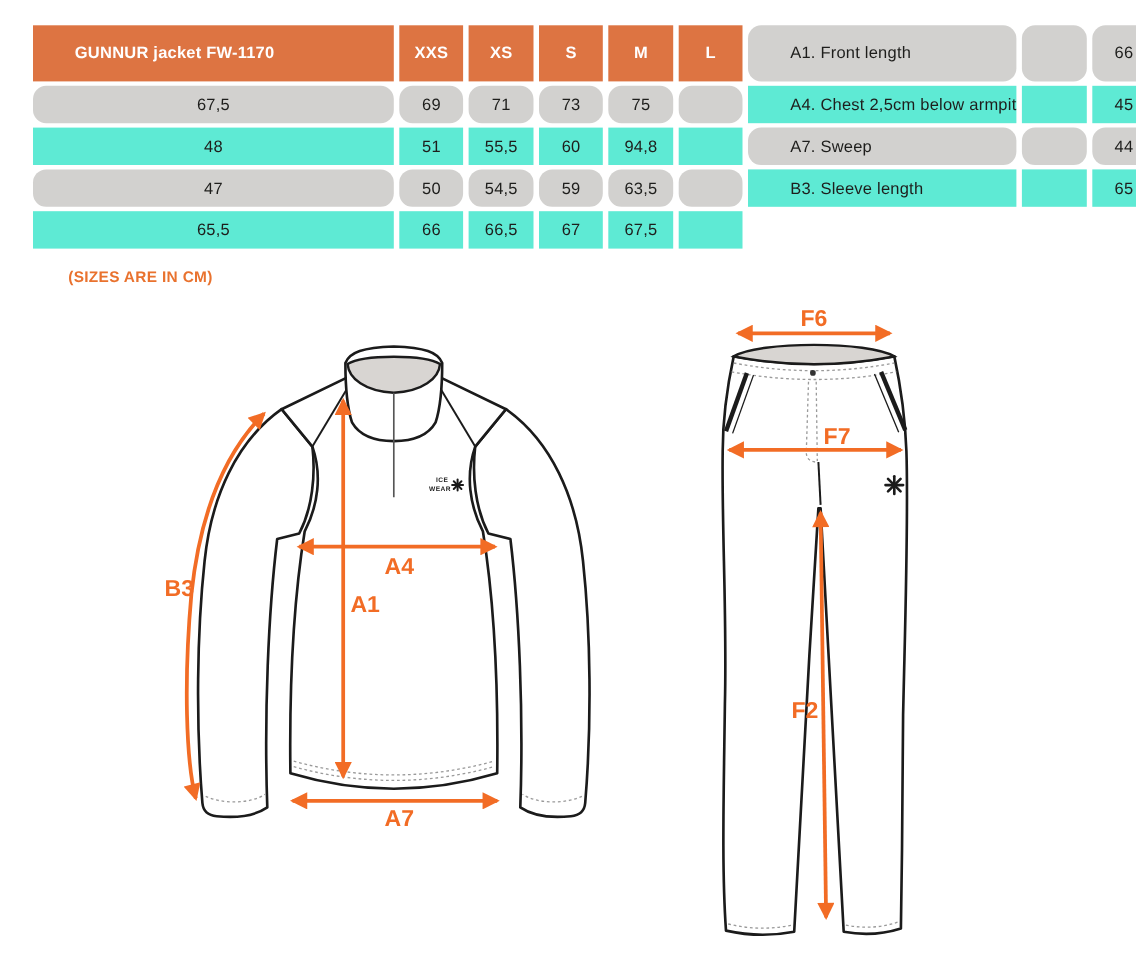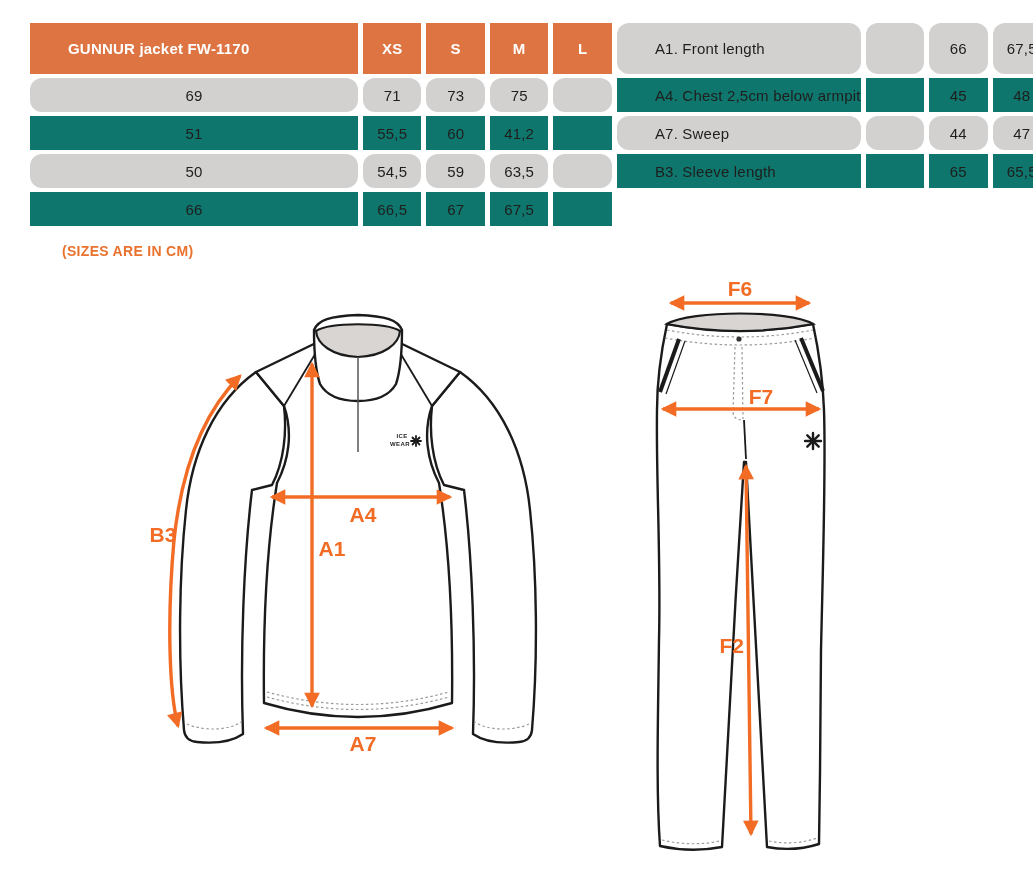--- a/index.html
+++ b/index.html
@@ -22,21 +22,21 @@
     box-sizing:border-box;white-space:nowrap;
   }
   .cell.th{
     background:#DD7442;color:#ffffff;font-weight:600;
   }
   .cell.th.product{
     justify-content:flex-start;padding-left:38px;font-weight:600;
   }
   .cell.lab{justify-content:flex-start;padding-left:38px;}
   .r-dark{background:#D2D1CF;border-radius:12px;}
-  .r-light{background:#0f766e;}
+  .r-light{background:#5eead4;}
   .cm-note{
     position:absolute;left:62px;top:243px;
     font-size:14px;font-weight:600;color:#E9722E;letter-spacing:.3px;
   }
   .diagram-svg{position:absolute;left:0;top:270px;}
   .garment{fill:#ffffff;stroke:#1b1b1b;stroke-width:2.4;stroke-linejoin:round;}
   .seam{fill:none;stroke:#1b1b1b;stroke-width:1.8;stroke-linejoin:round;}
   .stitch{fill:none;stroke:#9a9a9a;stroke-width:1.2;stroke-dasharray:2.5 2.5;}
   .grayfill{fill:#D8D5D2;stroke:#1b1b1b;stroke-width:2.2;}
   .zip{fill:none;stroke:#555555;stroke-width:1.5;}
@@ -46,20 +46,21 @@
   .flake{stroke:#1b1b1b;stroke-linecap:round;fill:none;}
   .pocket-thick{fill:none;stroke:#1b1b1b;stroke-width:4;}
   .pocket-thin{fill:none;stroke:#1b1b1b;stroke-width:1.2;}
 </style>
 </head>
 <body>
 
 <div class="size-table">
 
   <div class="cell th product">GUNNUR jacket FW-1170</div>
+  <div class="cell th">XXS</div>
   <div class="cell th">XS</div>
   <div class="cell th">S</div>
   <div class="cell th">M</div>
   <div class="cell th">L</div>
 
   <div class="cell lab r-dark">A1. Front length</div>
   <div class="cell r-dark"></div>
   <div class="cell r-dark">66</div>
   <div class="cell r-dark">67,5</div>
   <div class="cell r-dark">69</div>
@@ -68,21 +69,21 @@
   <div class="cell r-dark">75</div>
   <div class="cell r-dark"></div>
 
   <div class="cell lab r-light">A4. Chest 2,5cm below armpit</div>
   <div class="cell r-light"></div>
   <div class="cell r-light">45</div>
   <div class="cell r-light">48</div>
   <div class="cell r-light">51</div>
   <div class="cell r-light">55,5</div>
   <div class="cell r-light">60</div>
-  <div class="cell r-light">41,2</div>
+  <div class="cell r-light">94,8</div>
   <div class="cell r-light"></div>
 
   <div class="cell lab r-dark">A7. Sweep</div>
   <div class="cell r-dark"></div>
   <div class="cell r-dark">44</div>
   <div class="cell r-dark">47</div>
   <div class="cell r-dark">50</div>
   <div class="cell r-dark">54,5</div>
   <div class="cell r-dark">59</div>
   <div class="cell r-dark">63,5</div>

